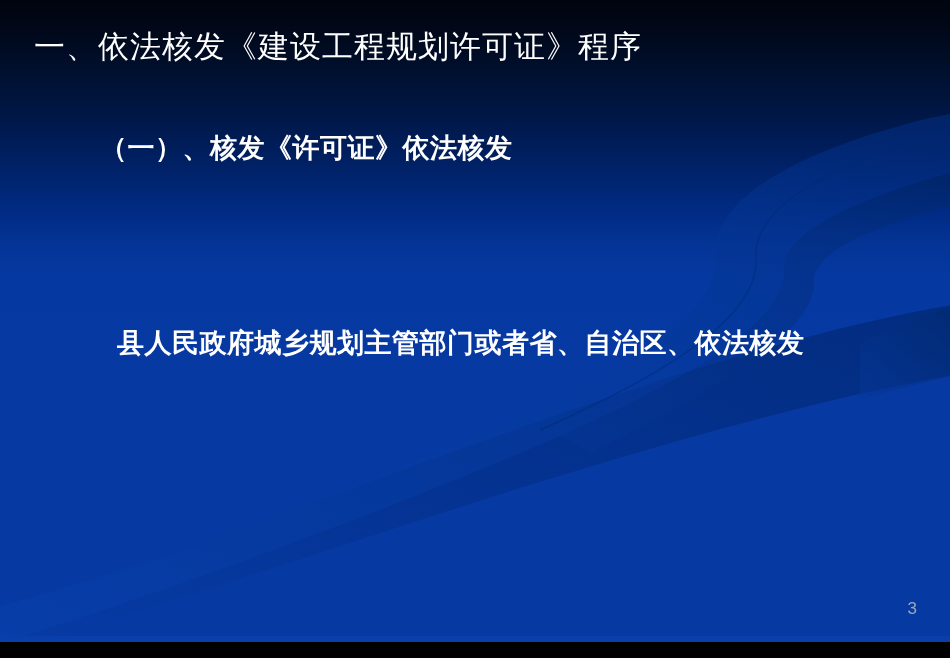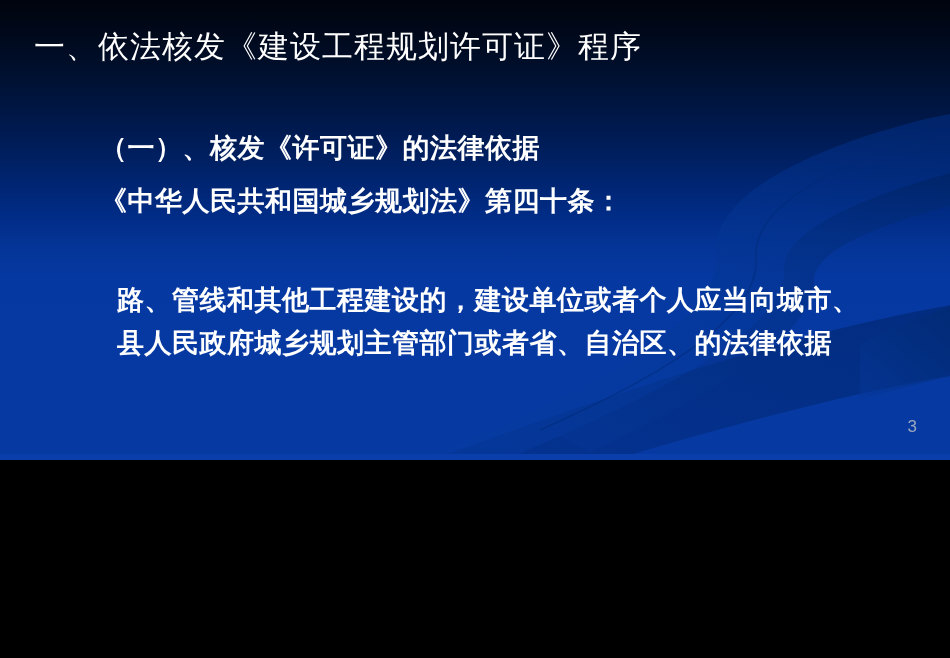--- a/index.html
+++ b/index.html
@@ -8,21 +8,21 @@
     padding: 0;
     background: #000000;
   }
   body {
     font-family: "Liberation Sans", "DejaVu Sans", sans-serif;
   }
 
   #slide {
     position: relative;
     width: 950px;
-    height: 460px;
+    height: 642px;
     overflow: hidden;
     background: #0538a0;
     -webkit-font-smoothing: antialiased;
   }
 
   
   .bg-gradient {
     position: absolute;
     left: 0; top: 0;
     width: 950px;
@@ -148,27 +148,25 @@
 
     <path d="M 540 430 C 680 368, 760 312, 756 258 C 752 206, 836 160, 960 128" fill="none" stroke="#022a73" stroke-width="1.4" opacity="0.5"></path>
   </svg>
 
   <div class="bottom-strip"></div>
 
   <div class="slide-title">一、依法核发《建设工程规划许可证》程序</div>
 
   <div class="body-block">
 
-    <div class="line line-sub1">（一）、核发《许可证》的法律依据</div>
-
-    <div class="line line-sub2">《中华人民共和国城乡规划法》第四十条：</div>
+    <div class="line line-sub1">（一）、核发《许可证》依法核发</div>
 
 
-    <div class="line line-p2">路、管线和其他工程建设的，建设单位或者个人应当向城市、</div>
 
-    <div class="line line-p3">县人民政府城乡规划主管部门或者省、自治区、的法律依据</div>
+
+    <div class="line line-p3">县人民政府城乡规划主管部门或者省、自治区、依法核发</div>
 
 
   </div>
 
   <div class="page-number">3</div>
 
 </div>
 
 </body></html>

